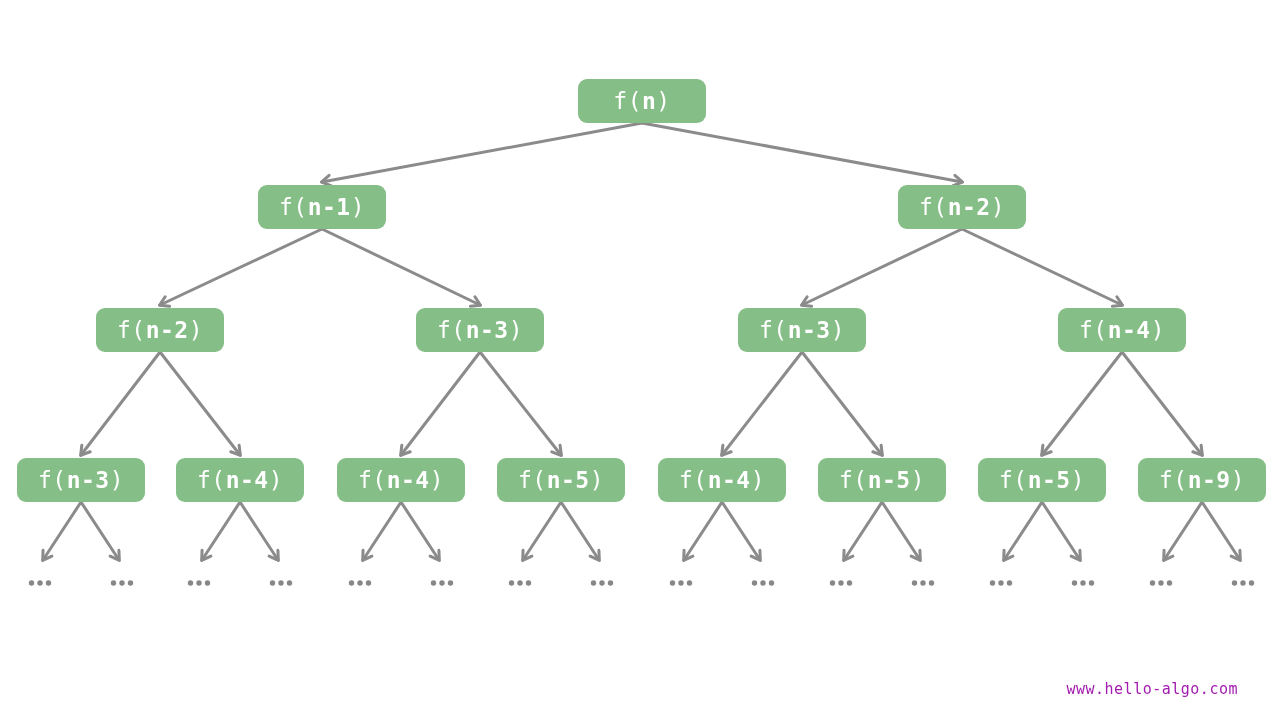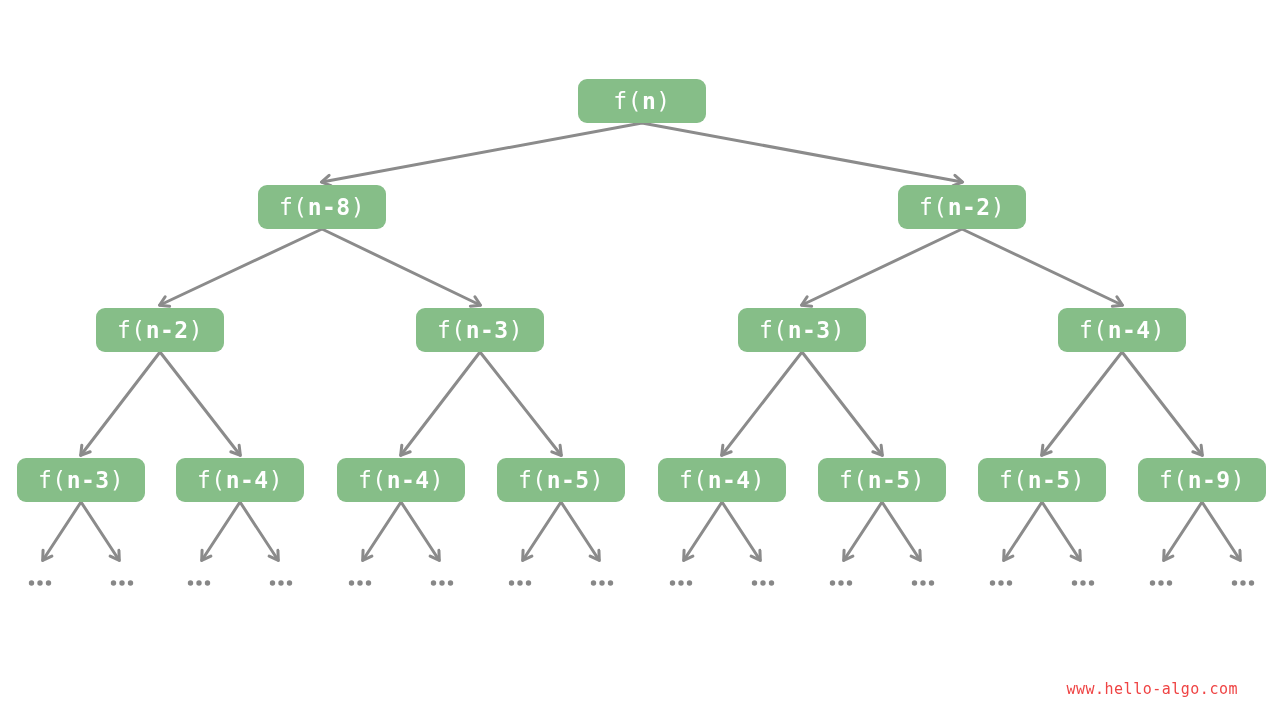--- a/index.html
+++ b/index.html
@@ -180,21 +180,21 @@
     </svg>
 
   <div id="node-layer">
       <div class="node" style="left: 578px; top: 79px; background: rgb(134, 190, 136); color: rgb(255, 255, 255);">
         <span class="paren">f(</span>
         <span class="core">n</span>
         <span class="paren">)</span>
       </div>
       <div class="node" style="left: 258px; top: 185px; background: rgb(134, 190, 136); color: rgb(255, 255, 255);">
         <span class="paren">f(</span>
-        <span class="core">n-8</span>
+        <span class="core">n-1</span>
         <span class="paren">)</span>
       </div>
       <div class="node" style="left: 898px; top: 185px; background: rgb(134, 190, 136); color: rgb(255, 255, 255);">
         <span class="paren">f(</span>
         <span class="core">n-2</span>
         <span class="paren">)</span>
       </div>
       <div class="node" style="left: 96px; top: 308px; background: rgb(134, 190, 136); color: rgb(255, 255, 255);">
         <span class="paren">f(</span>
         <span class="core">n-2</span>
@@ -250,14 +250,14 @@
         <span class="core">n-5</span>
         <span class="paren">)</span>
       </div>
       <div class="node" style="left: 1138px; top: 458px; background: rgb(134, 190, 136); color: rgb(255, 255, 255);">
         <span class="paren">f(</span>
         <span class="core">n-9</span>
         <span class="paren">)</span>
       </div>
     </div>
 
-  <div id="watermark" style="color: #ef4444;">www.hello-algo.com</div>
+  <div id="watermark" style="color: #a21caf;">www.hello-algo.com</div>
 </div>
 
 </body></html>

